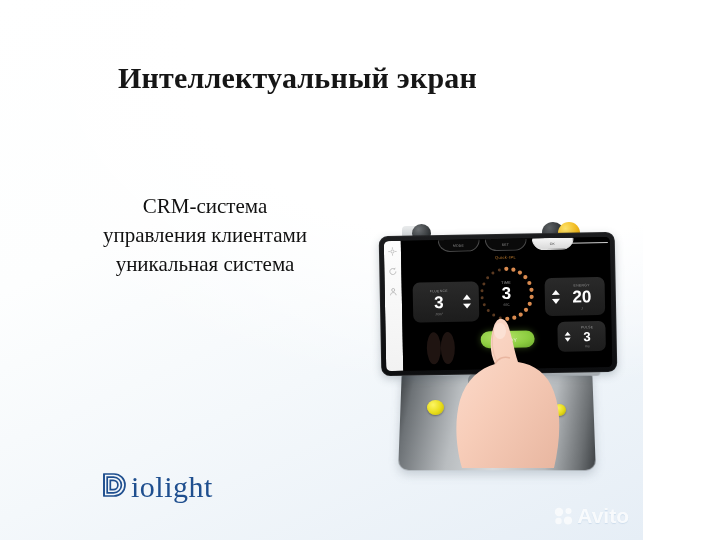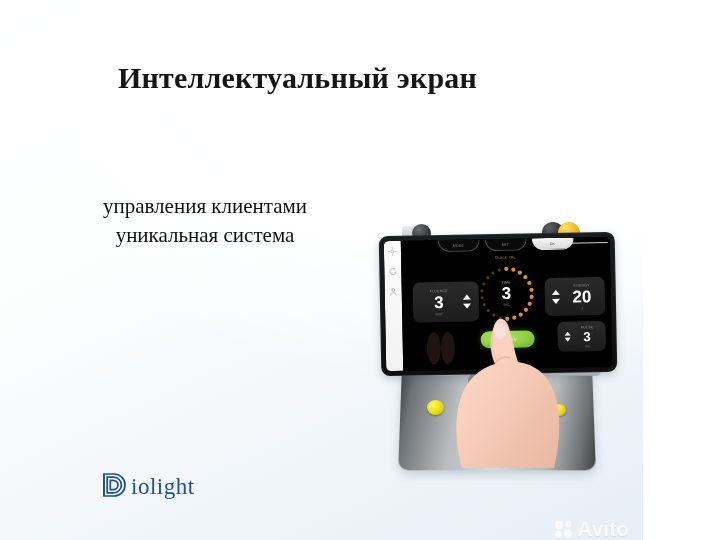--- a/index.html
+++ b/index.html
@@ -54,31 +54,31 @@
     align-items: flex-end;
     height: 44px;
   }
   .logo-d {
     width: 30px;
     height: 30px;
     margin-right: 1px;
     margin-bottom: 2px;
   }
   .logo-text {
-    font-size: 23px;
+    font-size: 30px;
     color: #1f4f8f;
     line-height: 30px;
     letter-spacing: 0.5px;
   }
 
   
   .avito {
     position: absolute;
     right: 14px;
-    bottom: 1px;
+    bottom: 14px;
     display: flex;
     align-items: center;
     opacity: 0.72;
   }
   .avito-mark { width: 20px; height: 18px; margin-right: 3px; }
   .avito-text {
     font-family: "Liberation Sans", sans-serif;
     font-size: 21px;
     font-weight: bold;
     color: #ffffff;
@@ -409,20 +409,21 @@
   .hand { position: absolute; left: 78px; top: 96px; width: 140px; height: 150px; }
 </style>
 </head>
 <body>
 
 <div id="slide">
 
   <div class="title">Интеллектуальный экран</div>
 
   <div class="subtitle">
+    <div>CRM-система</div>
     <div>управления клиентами</div>
     <div>уникальная система</div>
   </div>
 
   <div class="logo">
     <svg class="logo-d" viewBox="0 0 30 30">
       <g fill="none" stroke="#1f4f8f" stroke-width="1.7">
         <path d="M4 4 H14 A10 10 0 0 1 14 26 H4 Z"></path>
         <path d="M7.2 7.2 H13.6 A6.8 6.8 0 0 1 13.6 22.8 H7.2 Z"></path>
         <path d="M10.3 10.3 H13.2 A3.7 3.7 0 0 1 13.2 19.7 H10.3 Z"></path>

